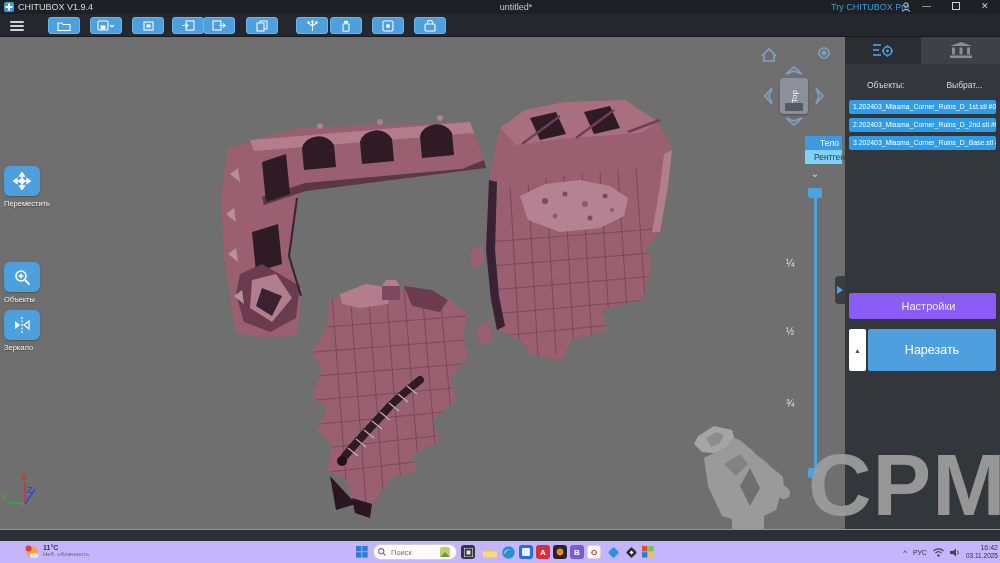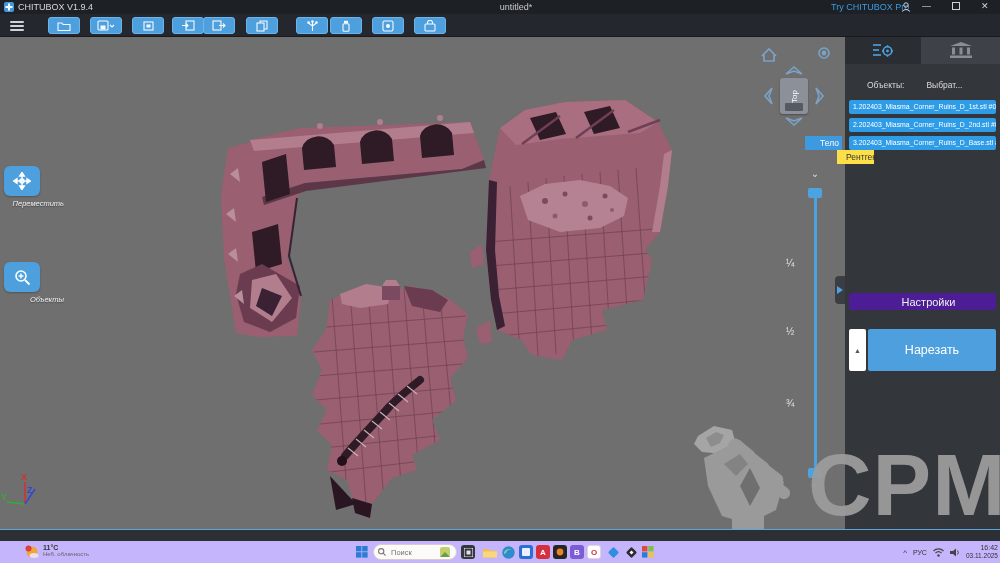--- a/index.html
+++ b/index.html
@@ -7,37 +7,37 @@
   #root{position:relative;width:1000px;height:563px;overflow:hidden;background:#6f6f6f;}
   .abs{position:absolute;}
   
   #titlebar{left:0;top:0;width:1000px;height:14px;background:#1d2126;color:#d8d8d8;font-size:9px;z-index:60;}
   #toolbar{left:0;top:14px;width:1000px;height:23px;background:#24282e;z-index:60;border-bottom:1px solid #17191d;}
   .tbtn{position:absolute;top:3px;width:32px;height:17px;background:#4da0dd;border:1px solid #6cb4ea;border-radius:3px;display:flex;align-items:center;justify-content:center;}
   .tbtn svg{opacity:.95}
   #hamburger{position:absolute;left:10px;top:5px;width:14px;height:12px;cursor:pointer;}
   #hamburger div{height:2px;background:#cfd2d6;margin:2px 0;border-radius:1px;}
   
-  .tool{position:absolute;left:4px;width:60px;text-align:right;z-index:40;font-style:italic;}
+  .tool{position:absolute;left:4px;width:60px;text-align:left;z-index:40;}
   .tool .btn{width:36px;height:30px;background:#4da0dd;border-radius:6px;display:flex;align-items:center;justify-content:center;box-shadow:0 1px 2px rgba(0,0,0,.25);}
   .tool .lbl{margin-top:3px;font-size:7.5px;color:#f2f2f2;text-shadow:0 1px 1px rgba(0,0,0,.4);}
   
   #panel{left:845px;top:36px;width:155px;height:494px;background:#33363b;z-index:30;}
   #panel-tabs{position:absolute;left:0;top:0;width:155px;height:28px;background:#3e4147;}
   #tab-settings{position:absolute;left:0;top:0;width:76px;height:28px;background:#2a2d32;display:flex;align-items:center;justify-content:center;}
   #tab-support{position:absolute;left:76px;top:0;width:79px;height:28px;display:flex;align-items:center;justify-content:center;}
   .objrow{position:absolute;left:4px;top:42px;width:147px;height:14px;color:#d9dbde;font-size:8.5px;display:flex;align-items:center;gap:18px;}
   .stlitem{position:absolute;left:4px;width:147px;height:14px;background:#2f9ce8;border-radius:2px;color:#fff;font-size:6.9px;line-height:14px;padding-left:4px;white-space:nowrap;overflow:hidden;}
-  #settings-btn{position:absolute;left:4px;top:257px;width:147px;height:17px;background:#4c1d95;border-radius:2px;color:#efefef;font-size:11px;display:flex;align-items:center;justify-content:center;cursor:pointer;padding-left:12px;}
+  #settings-btn{position:absolute;left:4px;top:257px;width:147px;height:26px;background:#8b5cf6;border-radius:2px;color:#efefef;font-size:11px;display:flex;align-items:center;justify-content:center;cursor:pointer;padding-left:12px;}
   #slice-drop{position:absolute;left:4px;top:293px;width:17px;height:42px;background:#fff;border-radius:2px;display:flex;align-items:center;justify-content:center;color:#555;font-size:7px;cursor:pointer;}
   #slice-btn{position:absolute;left:23px;top:293px;width:128px;height:42px;background:#4da0dd;border-radius:2px;color:#fff;font-size:12.5px;display:flex;align-items:center;justify-content:center;cursor:pointer;}
   
   .mode{position:absolute;width:37px;height:14px;font-size:8.5px;display:flex;align-items:center;justify-content:center;z-index:40;padding-left:12px;}
   #mode-body{left:805px;top:136px;background:#3d9ae0;color:#fff;}
-  #mode-xray{left:837px;top:150px;background:#fde047;color:#333;}
+  #mode-xray{left:805px;top:150px;background:#7dd3fc;color:#333;}
   #slider-track{left:814px;top:193px;width:3px;height:280px;background:#4da3e0;z-index:40;}
   .slider-handle{position:absolute;left:808px;width:14px;height:10px;background:#4da3e0;border-radius:2px;z-index:41;cursor:pointer;}
   .mark{position:absolute;left:786px;color:#e4e4e4;font-size:10px;z-index:40;}
   .chev{position:absolute;left:806px;color:#d6dbe0;font-size:10px;z-index:40;width:18px;text-align:center;cursor:pointer;}
   #collapse-tab{left:835px;top:276px;width:10px;height:28px;background:#3a3d42;border-radius:4px 0 0 4px;display:flex;align-items:center;justify-content:center;z-index:41;cursor:pointer;}
   #viewcube{left:780px;top:78px;width:28px;height:36px;background:#8b9099;border-radius:3px;z-index:40;box-shadow:0 1px 2px rgba(0,0,0,.3);}
   #viewcube .toplbl{position:absolute;left:3px;top:14px;color:#fff;font-size:8px;transform:rotate(-90deg);transform-origin:center;width:22px;text-align:center;}
   #viewcube .sub{position:absolute;left:5px;bottom:3px;width:18px;height:8px;background:#565b63;border-radius:1px;}
   
   #blueline{left:0;top:529px;width:1000px;height:1px;background:#5aa7e0;z-index:70;}
@@ -288,20 +288,30 @@
     <div class="btn">
         <svg width="18" height="18">
           <circle cx="8" cy="8" r="5" fill="none" stroke="#fff" stroke-width="1.6"></circle>
           <line x1="8" y1="5.5" x2="8" y2="10.5" stroke="#fff" stroke-width="1.4"></line>
           <line x1="5.5" y1="8" x2="10.5" y2="8" stroke="#fff" stroke-width="1.4"></line>
           <line x1="12" y1="12" x2="16.5" y2="16.5" stroke="#fff" stroke-width="1.8"></line>
         </svg>
       </div>
     <div class="lbl">Объекты</div>
   </div>
+  <div class="tool" style="top:310px">
+    <div class="btn">
+        <svg width="18" height="18">
+          <line x1="9" y1="1" x2="9" y2="17" stroke="#fff" stroke-width="1.2" stroke-dasharray="2,1.5"></line>
+          <polygon points="2,5 7,9 2,13" fill="#fff"></polygon>
+          <polygon points="16,5 11,9 16,13" fill="none" stroke="#fff" stroke-width="1.2"></polygon>
+        </svg>
+      </div>
+    <div class="lbl">Зеркало</div>
+  </div>
 
   <svg class="abs" style="left:758px;top:44px;z-index:40" width="80" height="95">
     <g stroke="#7ba3c9" stroke-width="1.6" fill="none">
       <path d="M4,12 L11,5 L18,12 M6,11 v6 h10 v-6"></path>
       <g>
           <circle cx="66" cy="9" r="5"></circle>
           <circle cx="66" cy="9" r="1.6" fill="#7ba3c9"></circle>
         </g>
       <path d="M28,30 L36,23 L44,30 L36,27 Z"></path>
       <path d="M14,44 L7,52 L14,60 L11,52 Z"></path>
@@ -361,21 +371,21 @@
             </g>
         </svg>
       </div>
     </div>
 
     <div class="objrow">
       <svg width="9" height="11">
           <path d="M1,1 h5 l2,2 v7 h-7 z" fill="none" stroke="#5aa7e0" stroke-width="1.1"></path>
         </svg>
       <span>Объекты:</span>
-      <span style="margin-left:4px">Выбрат...</span>
+      <span style="margin-left:24px">Выбрат...</span>
       <svg style="margin-left:4px" width="11" height="11">
           <rect x="0.8" y="0.8" width="9.4" height="9.4" rx="1.5" fill="#e8eaec"></rect>
           <rect x="3.2" y="3.2" width="4.6" height="4.6" fill="#55585e"></rect>
         </svg>
       <svg width="11" height="11">
           <rect x="0.8" y="2" width="8" height="8" rx="1" fill="none" stroke="#c9ccd1" stroke-width="1.1"></rect>
           <line x1="4" y1="7" x2="10" y2="1" stroke="#c9ccd1" stroke-width="1.4"></line>
         </svg>
       <svg width="10" height="11">
           <line x1="0.5" y1="2.2" x2="9.5" y2="2.2" stroke="#c9ccd1" stroke-width="1.2"></line>

